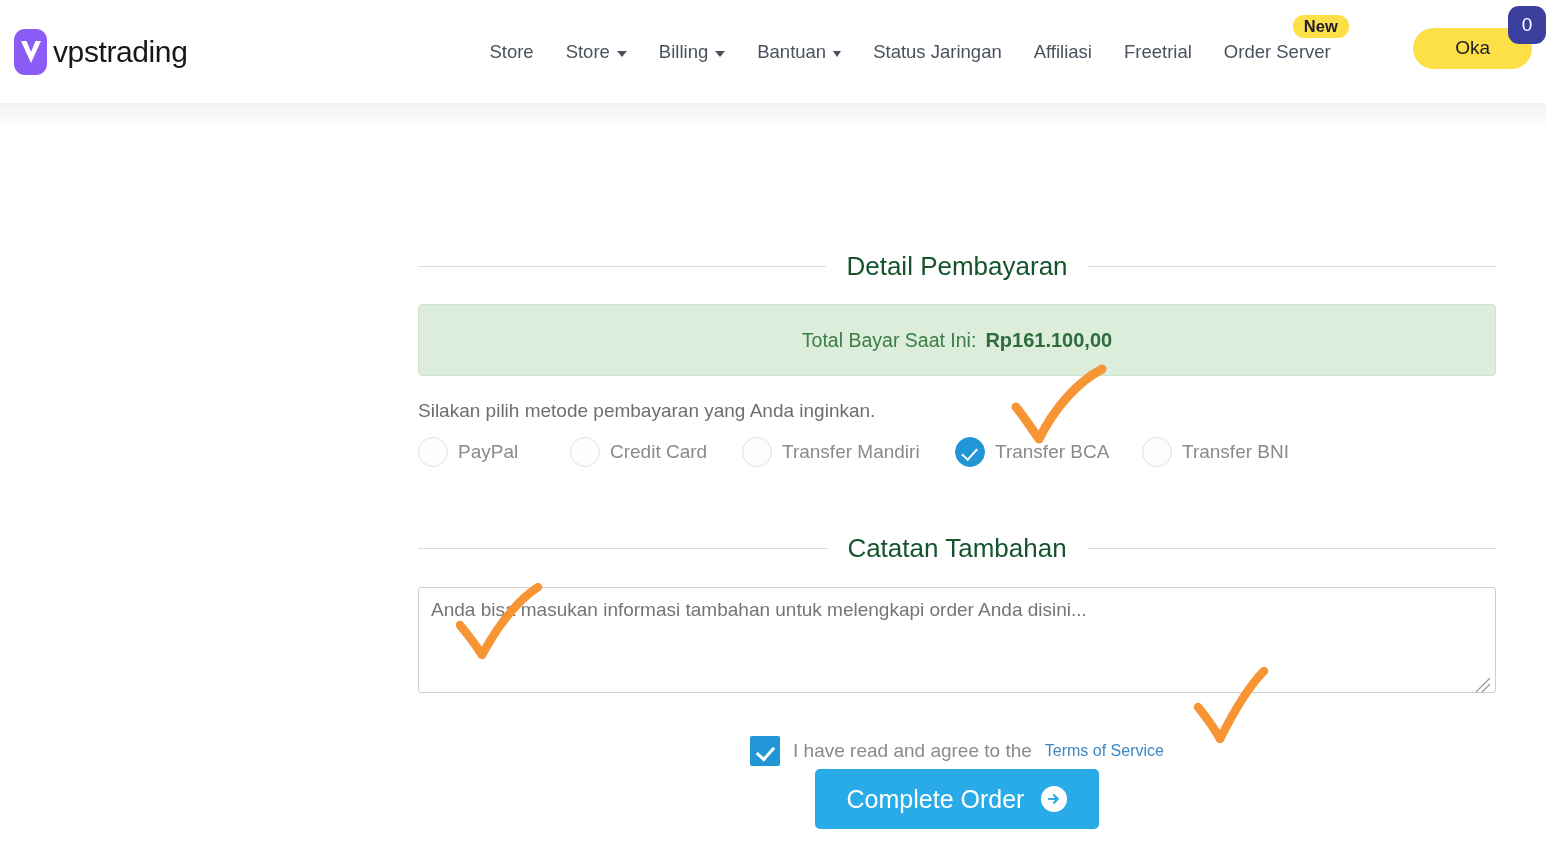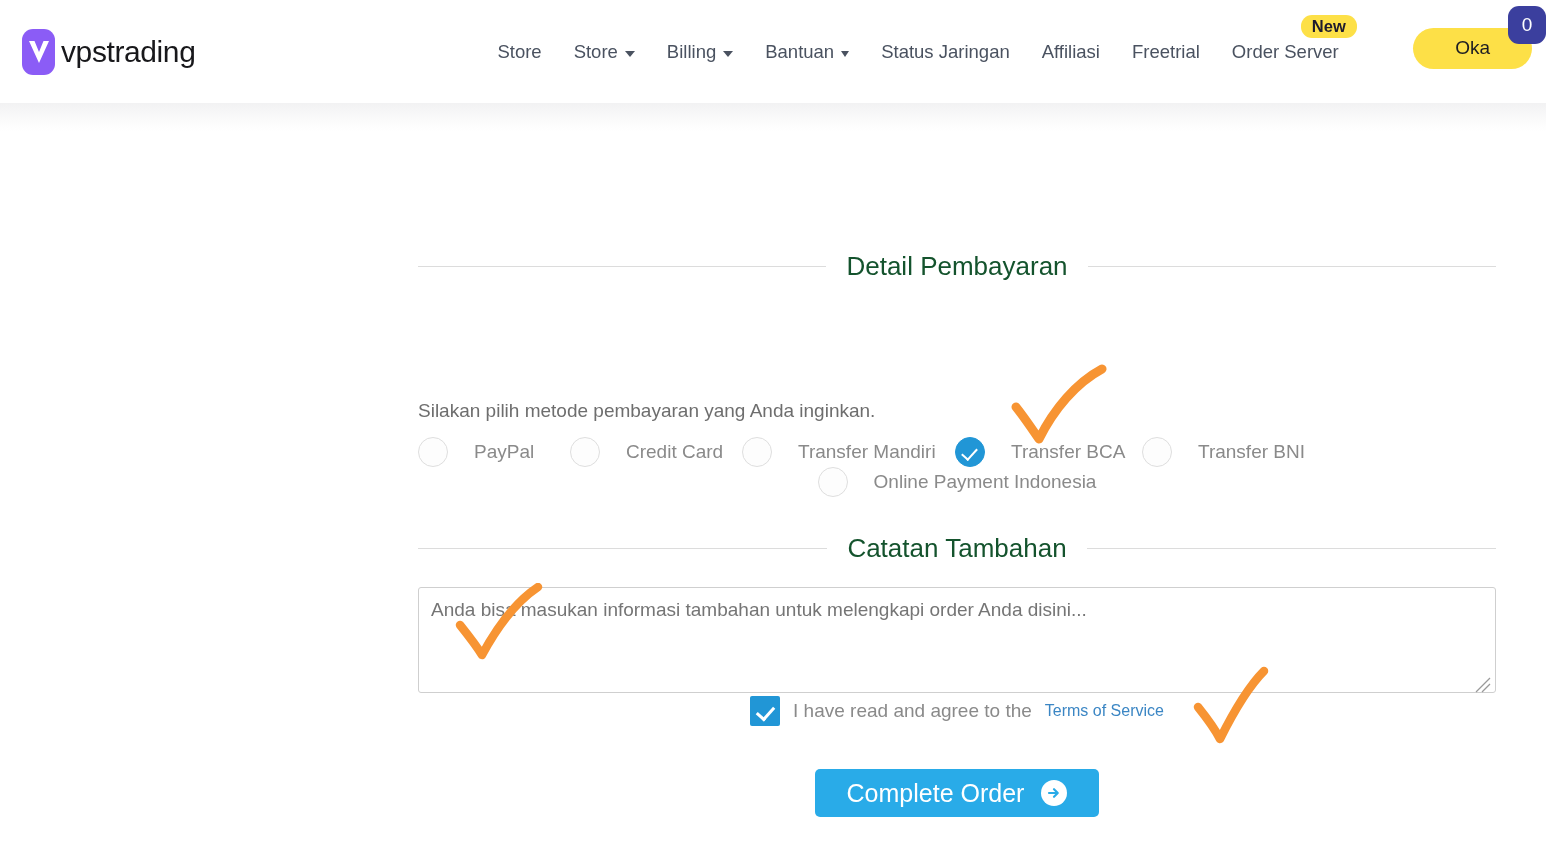--- a/index.html
+++ b/index.html
@@ -26,21 +26,21 @@
     position: absolute;
     left: 0; top: 103px;
     width: 100%; height: 28px;
     background: linear-gradient(to bottom, #f2f2f3 0%, #fafafa 55%, #ffffff 100%);
     z-index: 1;
   }
 
   .logo-wrap {
     display: flex;
     align-items: center;
-    margin-left: 22px;
+    margin-left: 14px;
     gap: 6px;
   }
   .logo-mark {
     width: 33px; height: 46px;
     background: #8b5cf6;
     border-radius: 11px;
     position: relative;
     flex: none;
   }
   .logo-mark .v-glyph {
@@ -202,21 +202,21 @@
 
   
   .radio-row {
     display: flex;
     align-items: center;
     flex-wrap: wrap;
   }
   .radio-opt {
     display: inline-flex;
     align-items: center;
-    gap: 26px;
+    gap: 10px;
     cursor: pointer;
     white-space: nowrap;
   }
   .radio-mark {
     width: 30px; height: 30px;
     border-radius: 50%;
     border: 1px solid #dedede;
     background: #fdfdfd;
     flex: none;
   }
@@ -299,21 +299,21 @@
   
   .btn-wrap { display: flex; justify-content: center; }
   .btn-complete {
     background: #29abe8;
     color: #ffffff;
     border: none;
     border-radius: 5px;
     font-size: 25px;
     font-family: "Liberation Sans", sans-serif;
     padding: 0 32px;
-    height: 48px;
+    height: 60px;
     display: inline-flex;
     align-items: center;
     gap: 17px;
     cursor: pointer;
   }
   .arrow-circle {
     width: 26px; height: 26px;
     border-radius: 50%;
     background: #ffffff;
     display: inline-flex;
@@ -386,20 +386,26 @@
   <div class="top-panel-cut"></div>
 
   <div class="container" style="top:148px;">
     <div class="section-head">
       <div class="rule"></div>
       <div>Detail Pembayaran</div>
       <div class="rule"></div>
     </div>
   </div>
 
+  <div class="container" style="top:201px;">
+    <div class="total-box">
+      <span>Total Bayar Saat Ini:</span>
+      <span class="amount">Rp161.100,00</span>
+    </div>
+  </div>
 
   <div class="container" style="top:297px;">
     <div class="hint-text">Silakan pilih metode pembayaran yang Anda inginkan.</div>
   </div>
 
   <div class="container" style="top:334px;">
     <div class="radio-row">
       <div class="radio-opt" style="width:152px;">
         <span class="radio-mark"></span>
         <span class="radio-label">PayPal</span>
@@ -416,48 +422,40 @@
         <span class="radio-mark checked"></span>
         <span class="radio-label selected">Transfer BCA</span>
       </div>
       <div class="radio-opt">
         <span class="radio-mark"></span>
         <span class="radio-label">Transfer BNI</span>
       </div>
     </div>
   </div>
 
-  <div class="container" style="top:364px;">
-    <div class="radio-row" style="justify-content:center;">
-      <div class="radio-opt">
-        <span class="radio-mark"></span>
-        <span class="radio-label">Online Payment Indonesia</span>
-      </div>
-    </div>
-  </div>
 
   <div class="container" style="top:430px;">
     <div class="section-head">
       <div class="rule"></div>
       <div>Catatan Tambahan</div>
       <div class="rule"></div>
     </div>
   </div>
 
   <div class="container" style="top:484px;">
     <div style="position:relative;">
       <textarea class="notes-area" placeholder="Anda bisa masukan informasi tambahan untuk melengkapi order Anda disini..." style=""></textarea>
       <svg class="resize-grip" viewBox="0 0 16 16">
         <path d="M1 15 L15 1" stroke="#9a9a9a" stroke-width="1.3"></path>
         <path d="M7 15 L15 7" stroke="#9a9a9a" stroke-width="1.3"></path>
       </svg>
     </div>
   </div>
 
-  <div class="container" style="top:593px;">
+  <div class="container" style="top:633px;">
     <div class="agree-row">
       <span class="checkbox-mark"></span>
       <span class="agree-text">I have read and agree to the</span>
       <span class="tos-link">Terms of Service</span>
     </div>
   </div>
 
   <div class="container" style="top:666px;">
     <div class="btn-wrap">
       <button class="btn-complete">

